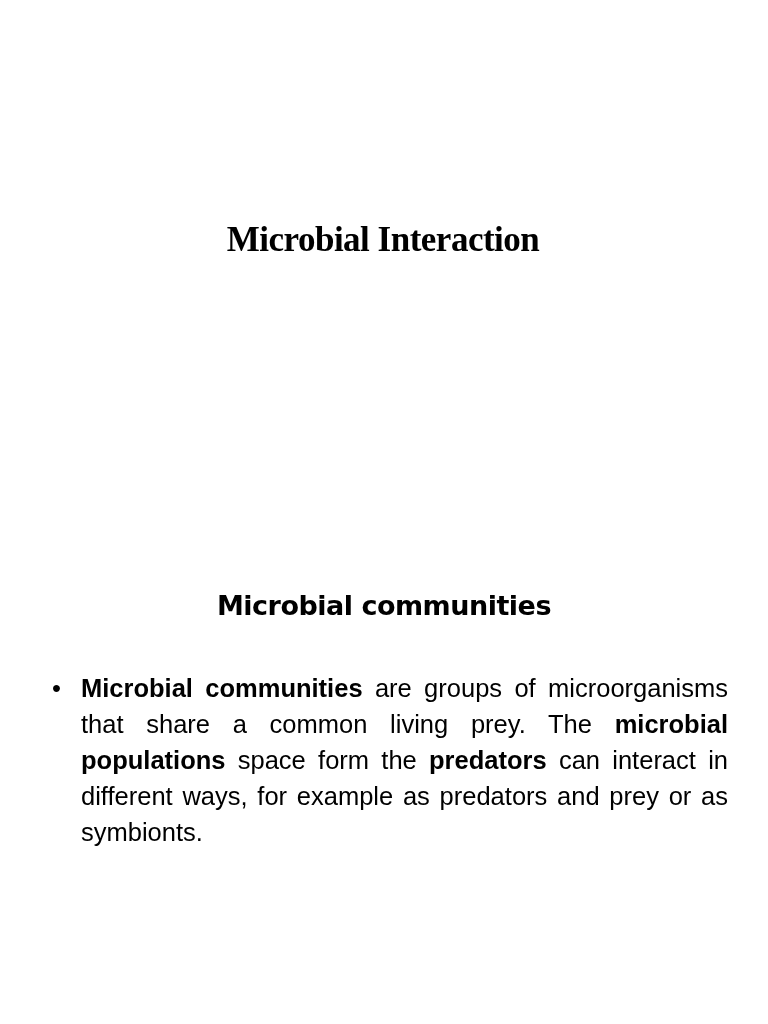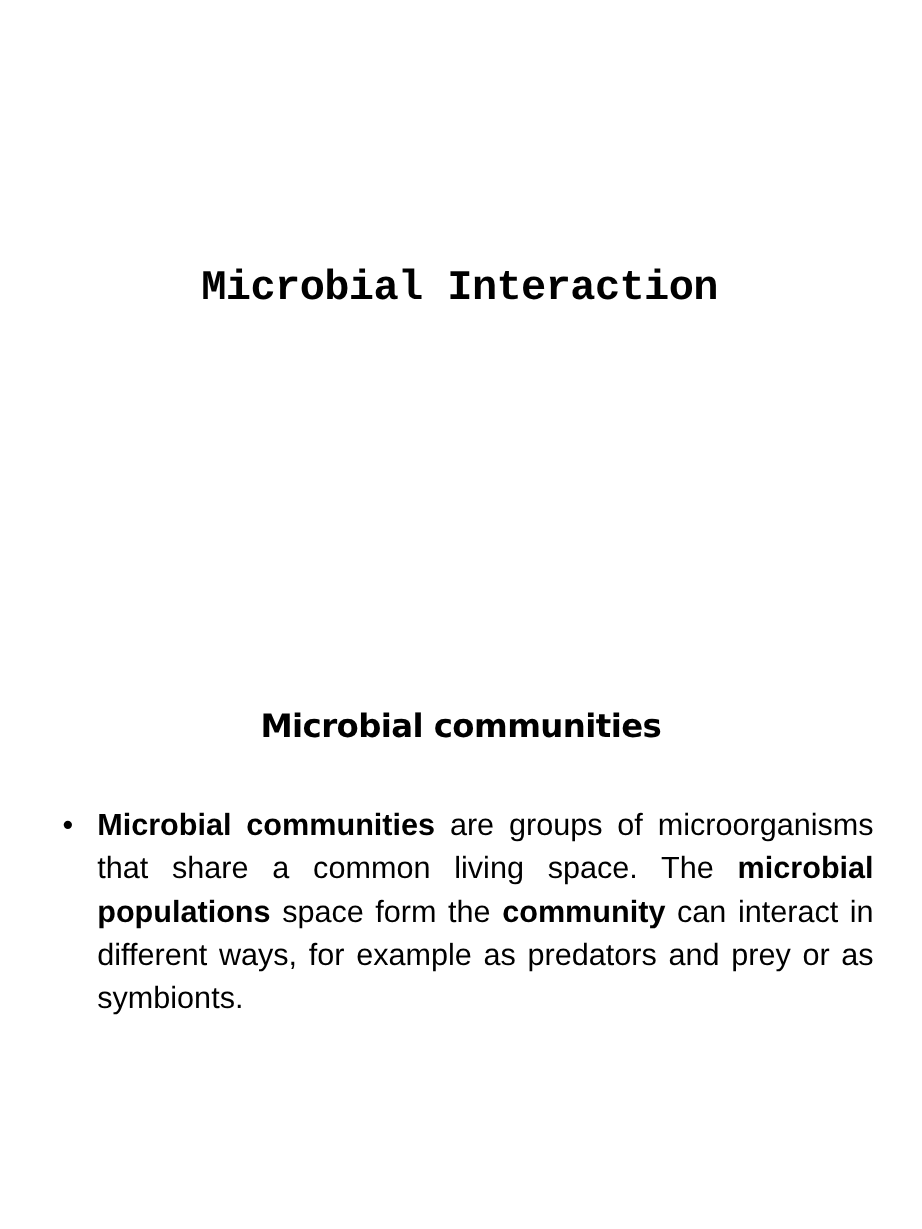--- a/index.html
+++ b/index.html
@@ -1,19 +1,19 @@
 <!DOCTYPE html>
 <html><head>
 <meta charset="utf-8">
 <style>
   html, body { margin: 0; padding: 0; background: #ffffff; }
   body { width: 768px; height: 1024px; position: relative; overflow: hidden; color: #000; }
   .title {
     position: absolute; left: 0; width: 768px; top: 220px; text-align: center;
-    font-family: Liberation Mono, monospace; font-weight: bold; font-size: 35px;
+    font-family: Liberation Serif, serif; font-weight: bold; font-size: 35px;
     letter-spacing: -0.5px; margin: 0;
   }
   .title span { display: inline-block; transform: translateX(-1px); }
   .subtitle {
     position: absolute; left: 0; width: 768px; top: 590px; text-align: center;
     font-family: "DejaVu Sans", sans-serif; font-weight: bold; font-size: 27px;
     letter-spacing: -0.5px; margin: 0;
   }
   .bullet-list {
     position: absolute; left: 50px; top: 670px; width: 678px;
@@ -27,15 +27,15 @@
 </head>
 <body>
 
 <h1 class="title"><span>Microbial Interaction</span></h1>
 
 <h2 class="subtitle">Microbial communities</h2>
 
 <ul class="bullet-list">
   <li class="bullet-item">
     <span class="bullet-dot">•</span>
-    <span><b>Microbial communities</b><span> are groups of microorganisms that share a common living space. The </span><b>microbial populations</b><span> space form the </span><b>community</b><span> can interact in different ways, for example as predators and prey or as symbionts.</span></span>
+    <span><b>Microbial communities</b><span> are groups of microorganisms that share a common living prey. The </span><b>microbial populations</b><span> space form the </span><b>predators</b><span> can interact in different ways, for example as predators and prey or as symbionts.</span></span>
   </li>
 </ul>
 
 </body></html>

